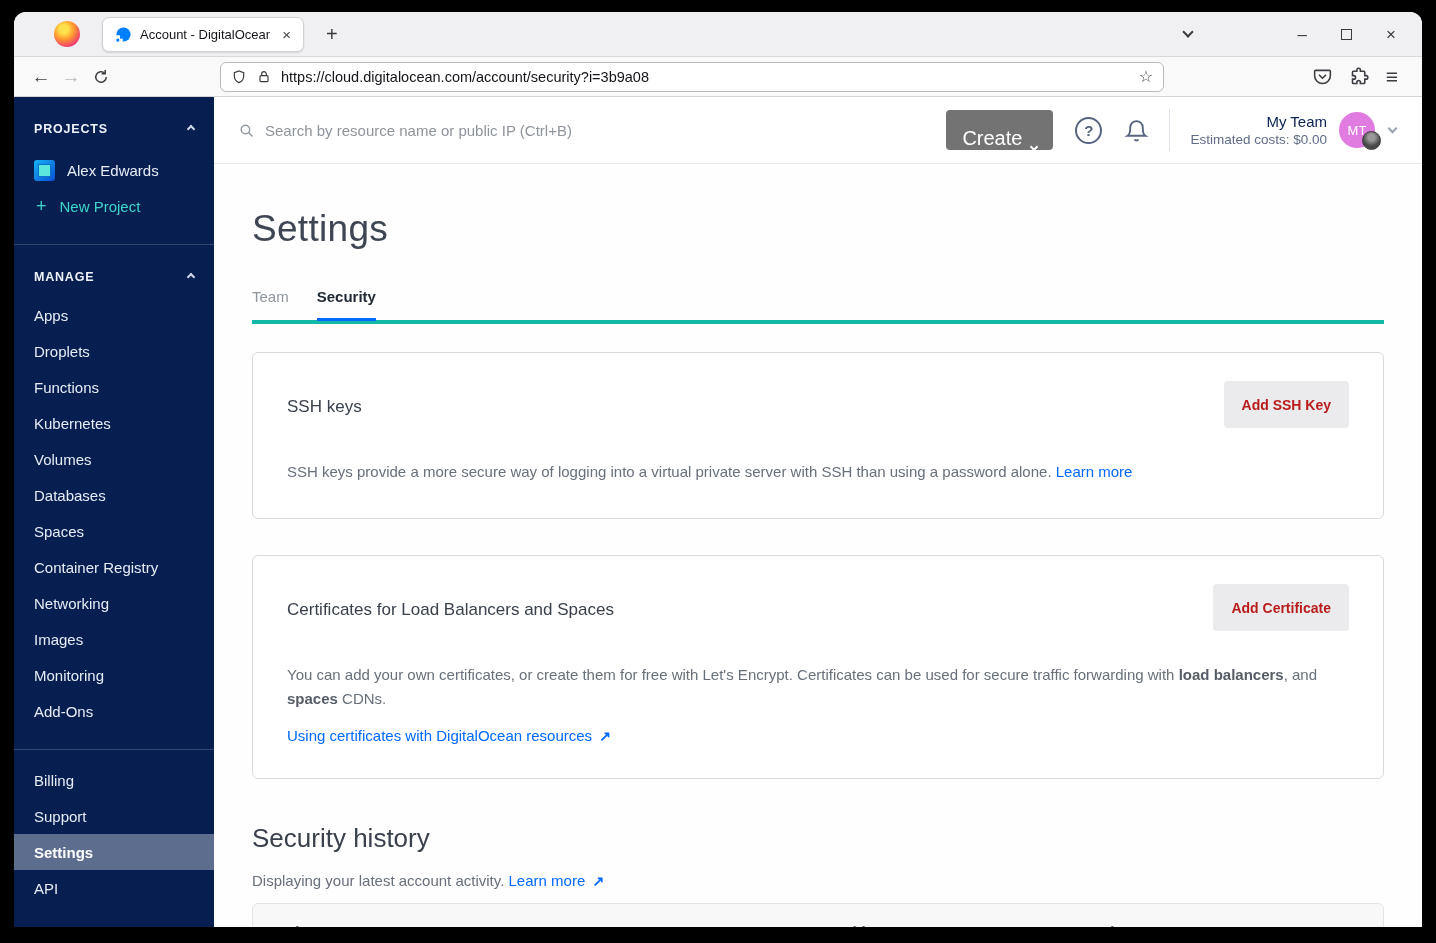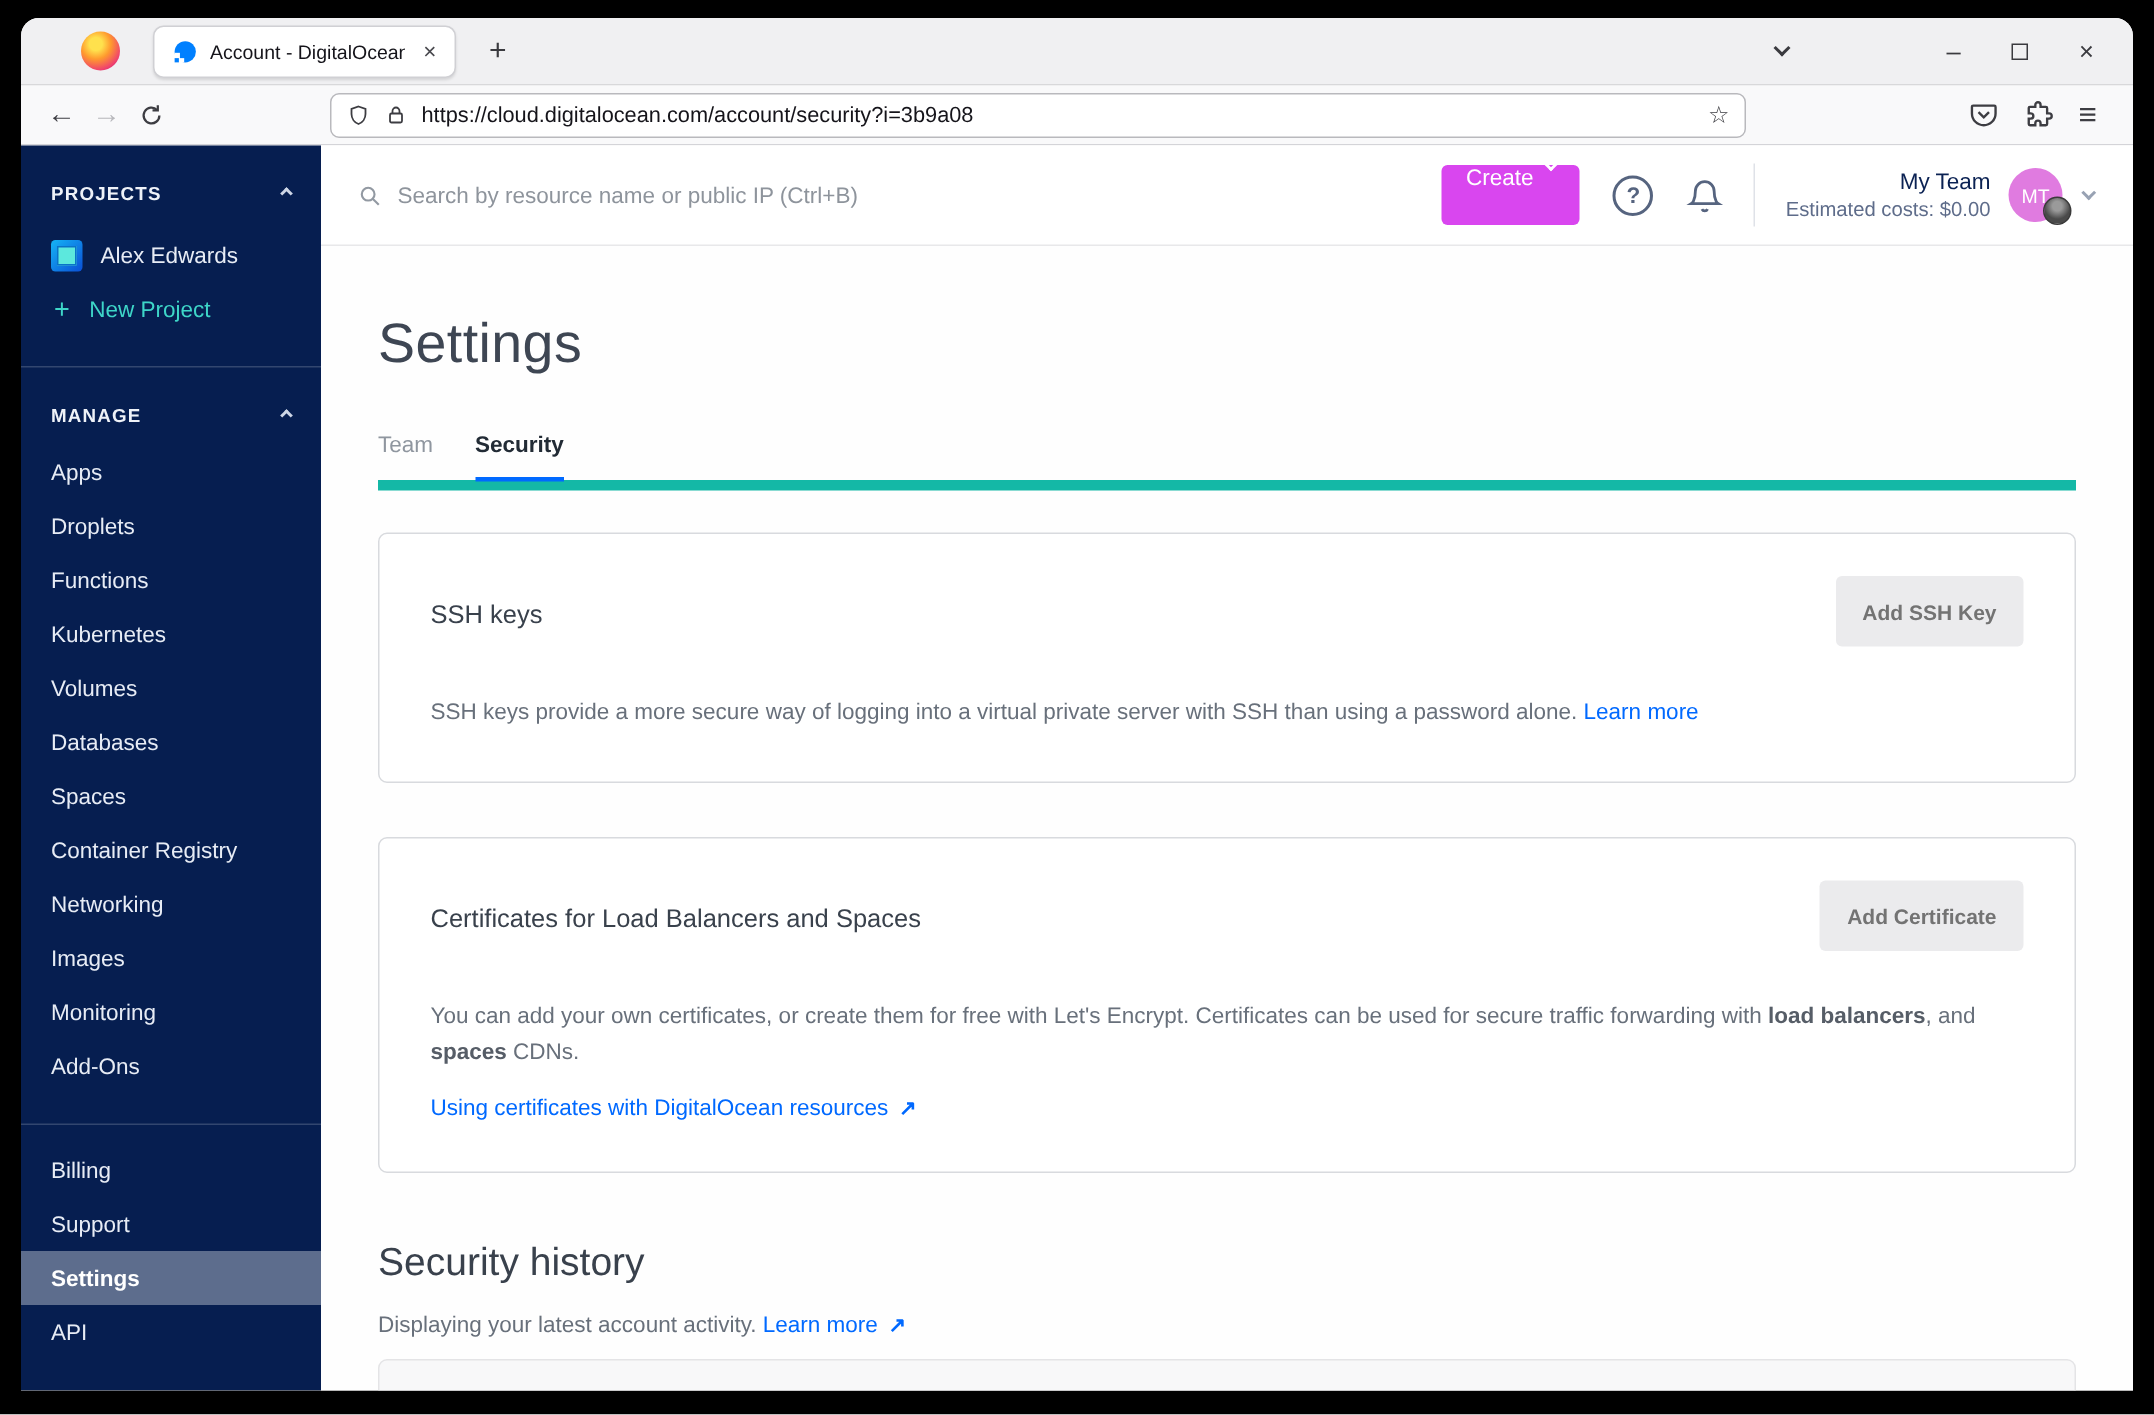--- a/index.html
+++ b/index.html
@@ -69,51 +69,51 @@
 
   
   .content { flex:1; display:flex; flex-direction:column; min-width:0; background:#fff; }
   .topbar { height:67px; border-bottom:1px solid #e8e8ea; display:flex; align-items:center;
             padding:0 26px 0 24px; flex-shrink:0; background:#fff; }
   .search-wrap { flex:1; display:flex; align-items:center; gap:10px; min-width:0; }
   .search-wrap svg { width:17px; height:17px; color:#9299a2; flex-shrink:0; }
   .search-input { flex:1; border:none; outline:none; font-size:15px; color:#333;
                   font-family:"Liberation Sans", sans-serif; background:transparent; }
   .search-input::placeholder { color:#8e949c; }
-  .create-btn { display:flex; align-items:flex-start; gap:9px; background:#d946ef; color:#fff; border:none;
-                border-radius:4px; height:40px; padding:0 16px; font-size:15px; font-weight:500;
+  .create-btn { display:flex; align-items:flex-end; gap:9px; background:#737373; color:#fff; border:none;
+                border-radius:4px; height:40px; padding:0 16px; font-size:20px; font-weight:500;
                 font-family:"Liberation Sans", sans-serif; margin-right:22px; }
   .create-btn .chev { width:6px; height:6px; margin-top:-3px; }
   .help-circle { width:27px; height:27px; border:2px solid #56647f; border-radius:50%; color:#56647f;
                  font-size:15px; font-weight:bold; display:flex; align-items:center; justify-content:center;
                  margin-right:22px; }
   .bell svg { width:25px; height:25px; color:#56647f; display:block; }
   .topbar-sep { width:1px; height:42px; background:#dfe2e8; margin:0 20px; }
   .team-block { text-align:right; margin-right:12px; }
   .team-name { font-size:15px; font-weight:normal; color:#0b2253; }
   .team-costs { font-size:13.5px; color:#5e6c8a; margin-top:2px; }
   .avatar { position:relative; width:36px; height:36px; border-radius:50%; background:#e07be0; color:#fff;
             font-size:13px; display:flex; align-items:center; justify-content:center; flex-shrink:0; }
   .mini-face { position:absolute; right:-6px; bottom:-2px; width:19px; height:19px; border-radius:50%;
                background:radial-gradient(circle at 50% 32%, #9a9a9a 0 22%, #4a4a4a 60%); border:1px solid #3a3a3a; }
   .user-chev { color:#98a2b3; width:7px; height:7px; margin-left:14px; margin-top:-3px; }
 
   
   .page { flex:1; overflow:hidden; padding:0 38px; background:#fefefe; }
   .page-title { margin-top:44px; font-size:37px; font-weight:300; color:#3e4653; letter-spacing:.3px; }
-  .tabs { margin-top:38px; display:flex; gap:28px; border-bottom:7px solid #14b8a6; }
+  .tabs { margin-top:38px; display:flex; gap:28px; border-bottom:4px solid #14b8a6; }
   .tab-item { padding-bottom:13px; font-size:15px; color:#8f969f; }
   .tab-item.active { color:#222b35; font-weight:bold; border-bottom:3px solid #0069ff; margin-bottom:-1px; }
 
   .card { margin-top:28px; background:#fff; border:1px solid #d8dade; border-radius:6px; padding:28px 34px 34px; }
   .card.cert { margin-top:36px; }
   .card-head { display:flex; justify-content:space-between; align-items:flex-start; }
   .card-title { font-size:17px; font-weight:400; color:#39414c; margin-top:16px; }
   .gray-btn { background:#ebebed; border:none; border-radius:4px; padding:0 18px; height:47px;
-              font-size:14px; font-weight:bold; color:#737373; font-family:"Liberation Sans", sans-serif; flex-shrink:0; }
+              font-size:14px; font-weight:bold; color:#b91c1c; font-family:"Liberation Sans", sans-serif; flex-shrink:0; }
   .card-desc { margin-top:32px; font-size:15px; color:#68707b; line-height:24px; }
   .card-desc b { color:#565d67; }
   a.link { color:#0069ff; text-decoration:none; }
   .cert-link-row { margin-top:16px; font-size:15px; }
   .ext-arrow { color:#0069ff; font-size:14px; font-weight:bold; margin-left:3px; }
 
   .history-title { margin-top:44px; font-size:26px; font-weight:400; color:#39414c; }
   .history-sub { margin-top:18px; font-size:15px; color:#68707b; }
   .table-head { margin-top:14px; background:#f8f8f9; border:1px solid #e4e4e6; border-radius:6px 6px 0 0;
                 height:56px; display:flex; align-items:center; padding:0 18px;

